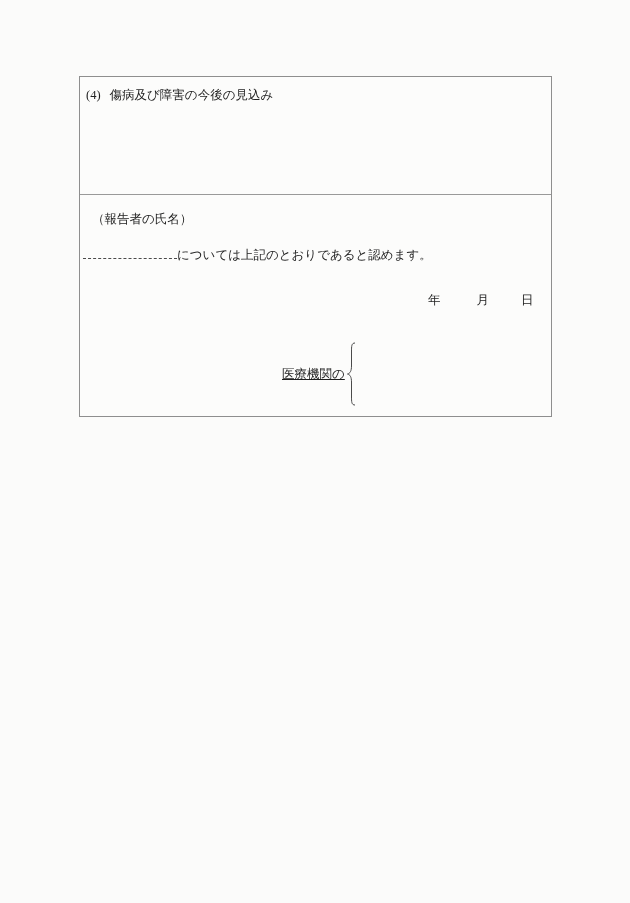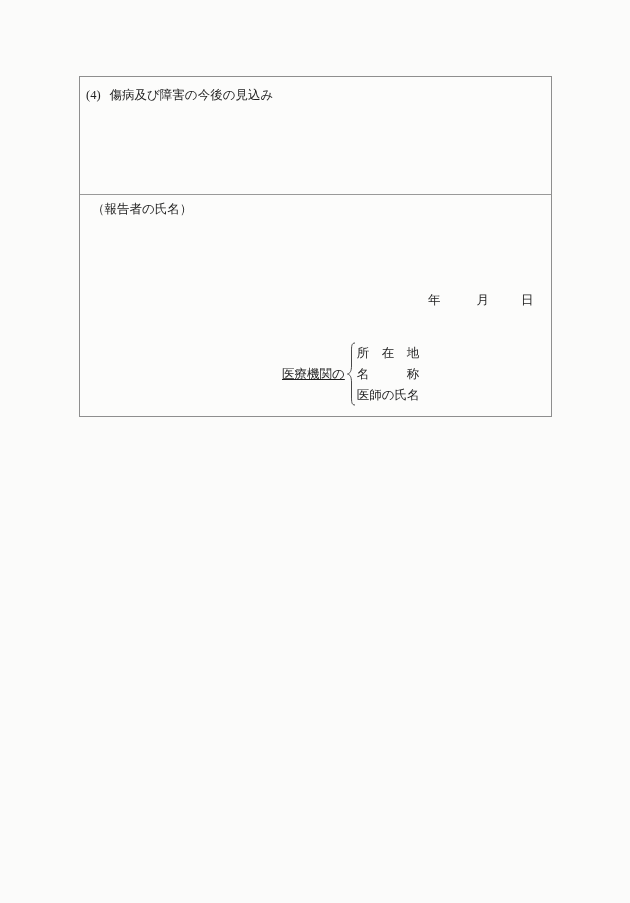--- a/index.html
+++ b/index.html
@@ -37,21 +37,21 @@
   .section-title { display: inline-block; margin-left: 9px; }
   .answer-space { height: 80px; }
   
   .section-certification {
     position: relative;
     height: 220px;
   }
   .reporter-label {
     position: absolute;
     left: 12px;
-    top: 7px;
+    top: 17px;
   }
   .statement-row {
     position: absolute;
     left: 3px;
     top: 52px;
     white-space: nowrap;
   }
   .blank-line {
     display: inline-block;
     width: 94px;
@@ -96,32 +96,30 @@
 
     <div class="section-prognosis">
       <span class="section-number">(4)</span><span class="section-title">傷病及び障害の今後の見込み</span>
       <div class="answer-space"></div>
     </div>
 
     <div class="section-certification">
 
       <div class="reporter-label">（報告者の氏名）</div>
 
+      <div class="statement-row">
+        <span class="blank-line"></span><span class="statement-text">については上記のとおりであると認めます。</span>
+      </div>
 
       <div class="date-row">
         <span class="date-year">年</span><span class="date-month">月</span><span class="date-day">日</span>
       </div>
 
       <div class="institution-group">
         <span class="institution-label">医療機関の</span>
         <svg class="brace" viewBox="0 0 10 64" preserveAspectRatio="none">
           <path d="M9 1 C5.5 1 5.5 4 5.5 10 L5.5 24 C5.5 29 4 31.5 1.5 32 C4 32.5 5.5 35 5.5 40 L5.5 54 C5.5 60 5.5 63 9 63" fill="none" stroke="#4a4a4a" stroke-width="1"></path>
         </svg>
-        <div class="institution-items">
-          <div class="inst-line">所　在　地</div>
-          <div class="inst-line">名　　　称</div>
-          <div class="inst-line">医師の氏名</div>
-        </div>
       </div>
 
     </div>
   </div>
 </div>
 
 </body></html>

